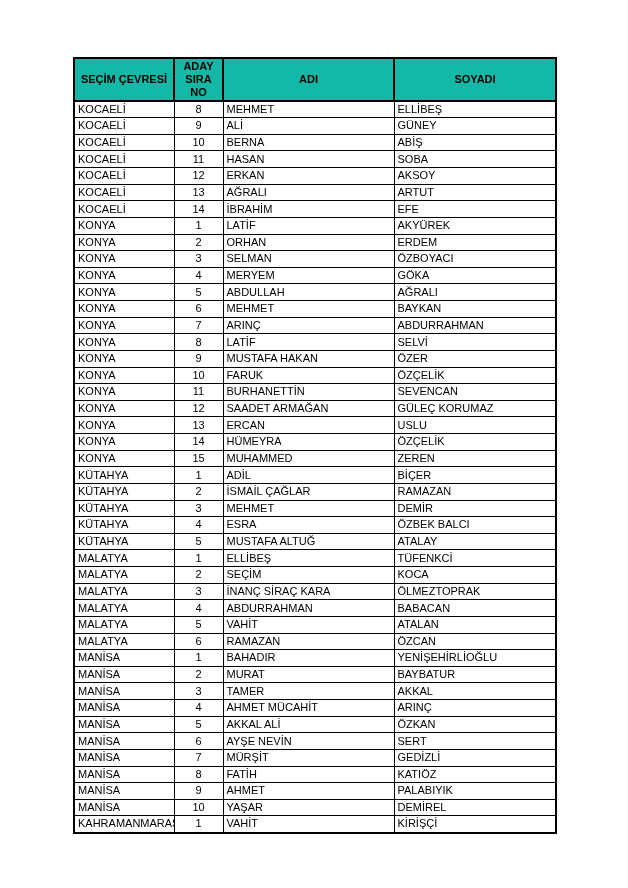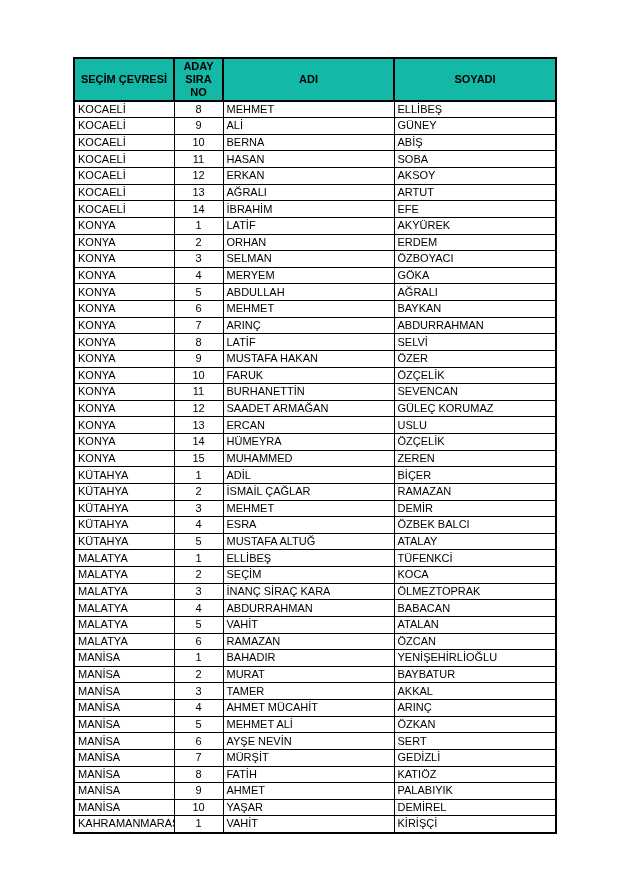--- a/index.html
+++ b/index.html
@@ -299,21 +299,21 @@
         </tr>
         <tr>
           <td>MANİSA</td>
           <td class="num">4</td>
           <td>AHMET MÜCAHİT</td>
           <td>ARINÇ</td>
         </tr>
         <tr>
           <td>MANİSA</td>
           <td class="num">5</td>
-          <td>MEHMET ALİ</td>
+          <td>AKKAL ALİ</td>
           <td>ÖZKAN</td>
         </tr>
         <tr>
           <td>MANİSA</td>
           <td class="num">6</td>
           <td>AYŞE NEVİN</td>
           <td>SERT</td>
         </tr>
         <tr>
           <td>MANİSA</td>

